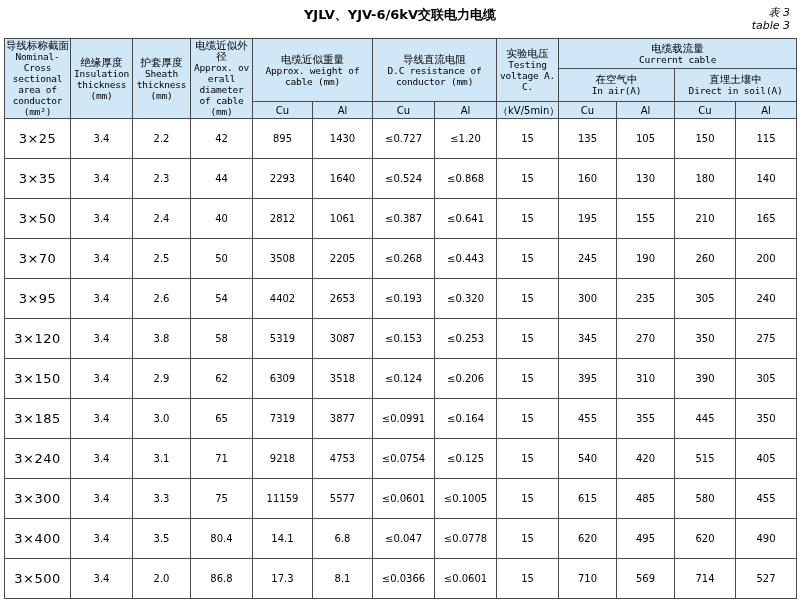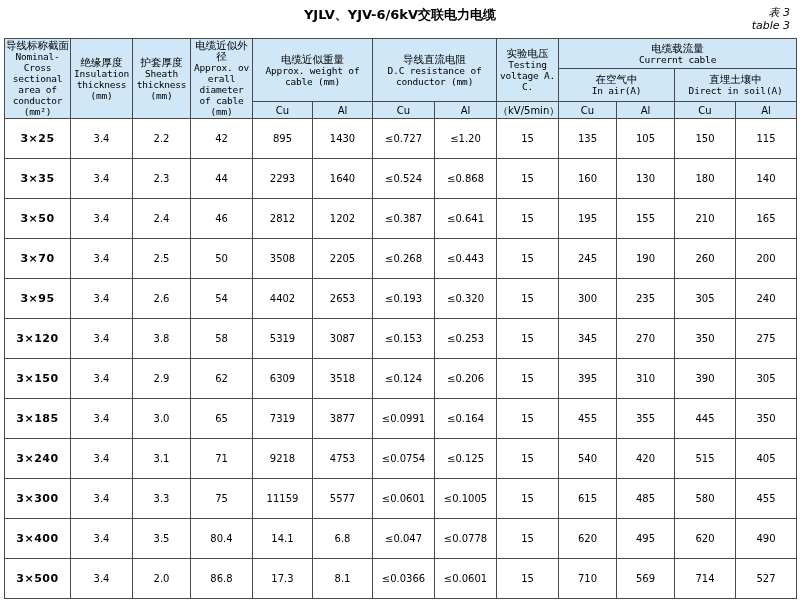--- a/index.html
+++ b/index.html
@@ -79,23 +79,22 @@
     font-size: 10px;
     font-family: "DejaVu Sans Mono", monospace;
   }
   tbody td {
     background: #ffffff;
     height: 37px;
     font-size: 11px;
     font-family: "DejaVu Sans", sans-serif;
   }
   tbody td.size {
-    font-size: 11px;
+    font-size: 13px;
     letter-spacing: 0.5px;
-    font-weight: bold;
   }
   .hdr-group {
     line-height: 12px;
   }
 </style>
 </head>
 <body>
 
 <div class="page">
 
@@ -208,23 +207,23 @@
             <td>15</td>
             <td>160</td>
             <td>130</td>
             <td>180</td>
             <td>140</td>
           </tr>
           <tr>
             <td class="size">3×50</td>
             <td>3.4</td>
             <td>2.4</td>
-            <td>46</td>
+            <td>40</td>
             <td>2812</td>
-            <td>1202</td>
+            <td>1061</td>
             <td>≤0.387</td>
             <td>≤0.641</td>
             <td>15</td>
             <td>195</td>
             <td>155</td>
             <td>210</td>
             <td>165</td>
           </tr>
           <tr>
             <td class="size">3×70</td>

